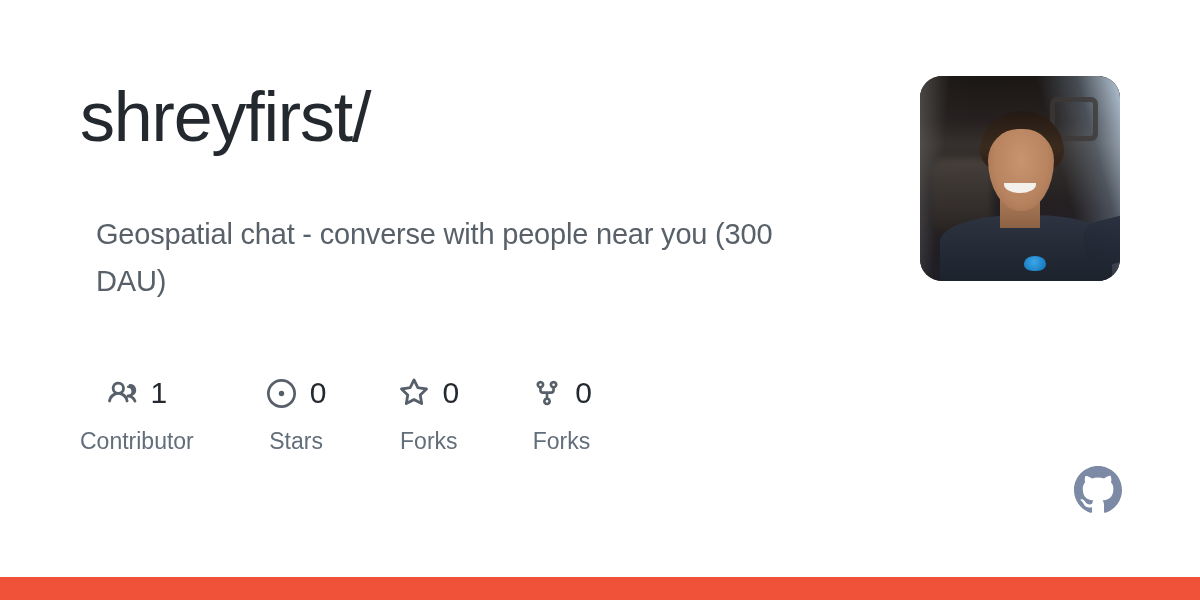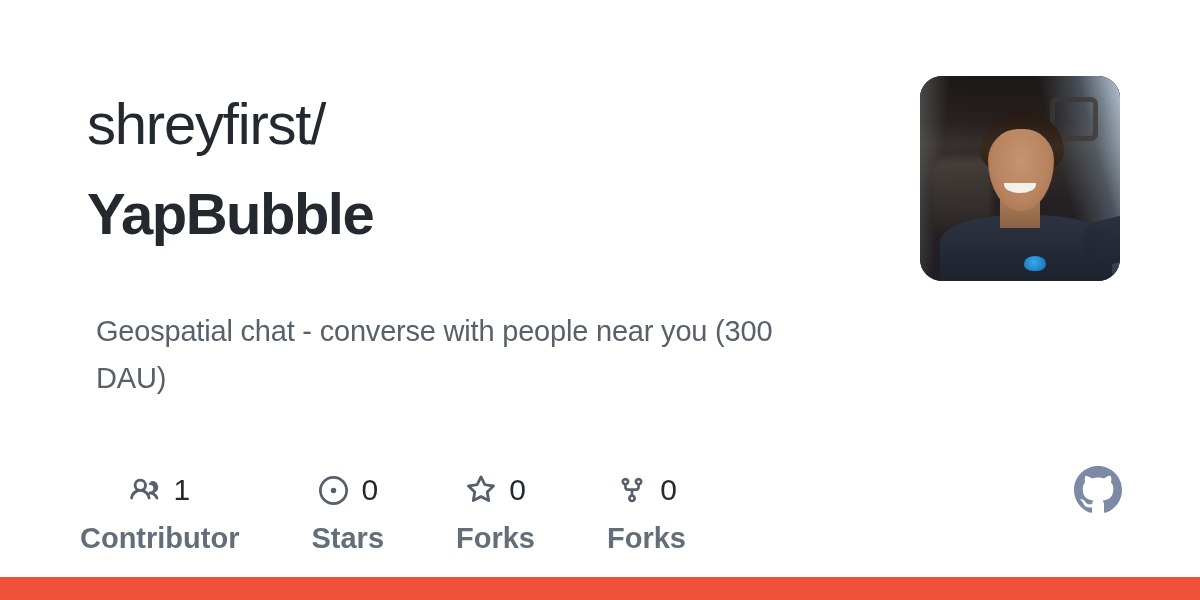--- a/index.html
+++ b/index.html
@@ -25,23 +25,23 @@
 
   
   .content {
     position: absolute;
     left: 80px;
     top: 72px;
     width: 800px;
   }
 
   .repo-title {
-    margin: 7px;
+    margin: 0;
     color: #24292f;
-    font-size: 58px;
+    font-size: 70px;
     line-height: 90px;
     letter-spacing: -1.2px;
     font-weight: 400;
     white-space: nowrap;
   }
   .repo-owner {
     font-weight: 400;
     color: #24292f;
   }
   .repo-name {
@@ -92,23 +92,23 @@
   .stat-icon svg { display: block; }
   .stat-value {
     color: #24292f;
     font-size: 30px;
     line-height: 30px;
     font-weight: 400;
     margin-left: 12px;
   }
   .stat-label {
     color: #636e7b;
-    font-size: 29px;
+    font-size: 23px;
     line-height: 23px;
-    font-weight: 700;
+    font-weight: 400;
     padding-top: 17px;
     white-space: nowrap;
   }
 
   
   .avatar {
     position: absolute;
     left: 920px;
     top: 76px;
     width: 200px;
@@ -241,21 +241,20 @@
 </style>
 </head>
 <body>
 
 <div class="card">
 
   <div class="content">
 
     <h1 class="repo-title">
       <span class="repo-owner">shreyfirst/</span>
-      <span class="repo-name">YapBubble</span>
     </h1>
 
     <p class="repo-description">Geospatial chat - converse with people near you (300 DAU)</p>
 
     <div class="stats">
 
       <div class="stat">
         <div class="stat-top">
           <span class="stat-icon">
             <svg width="30" height="30" viewBox="0 0 16 16" fill="currentColor" aria-hidden="true">

